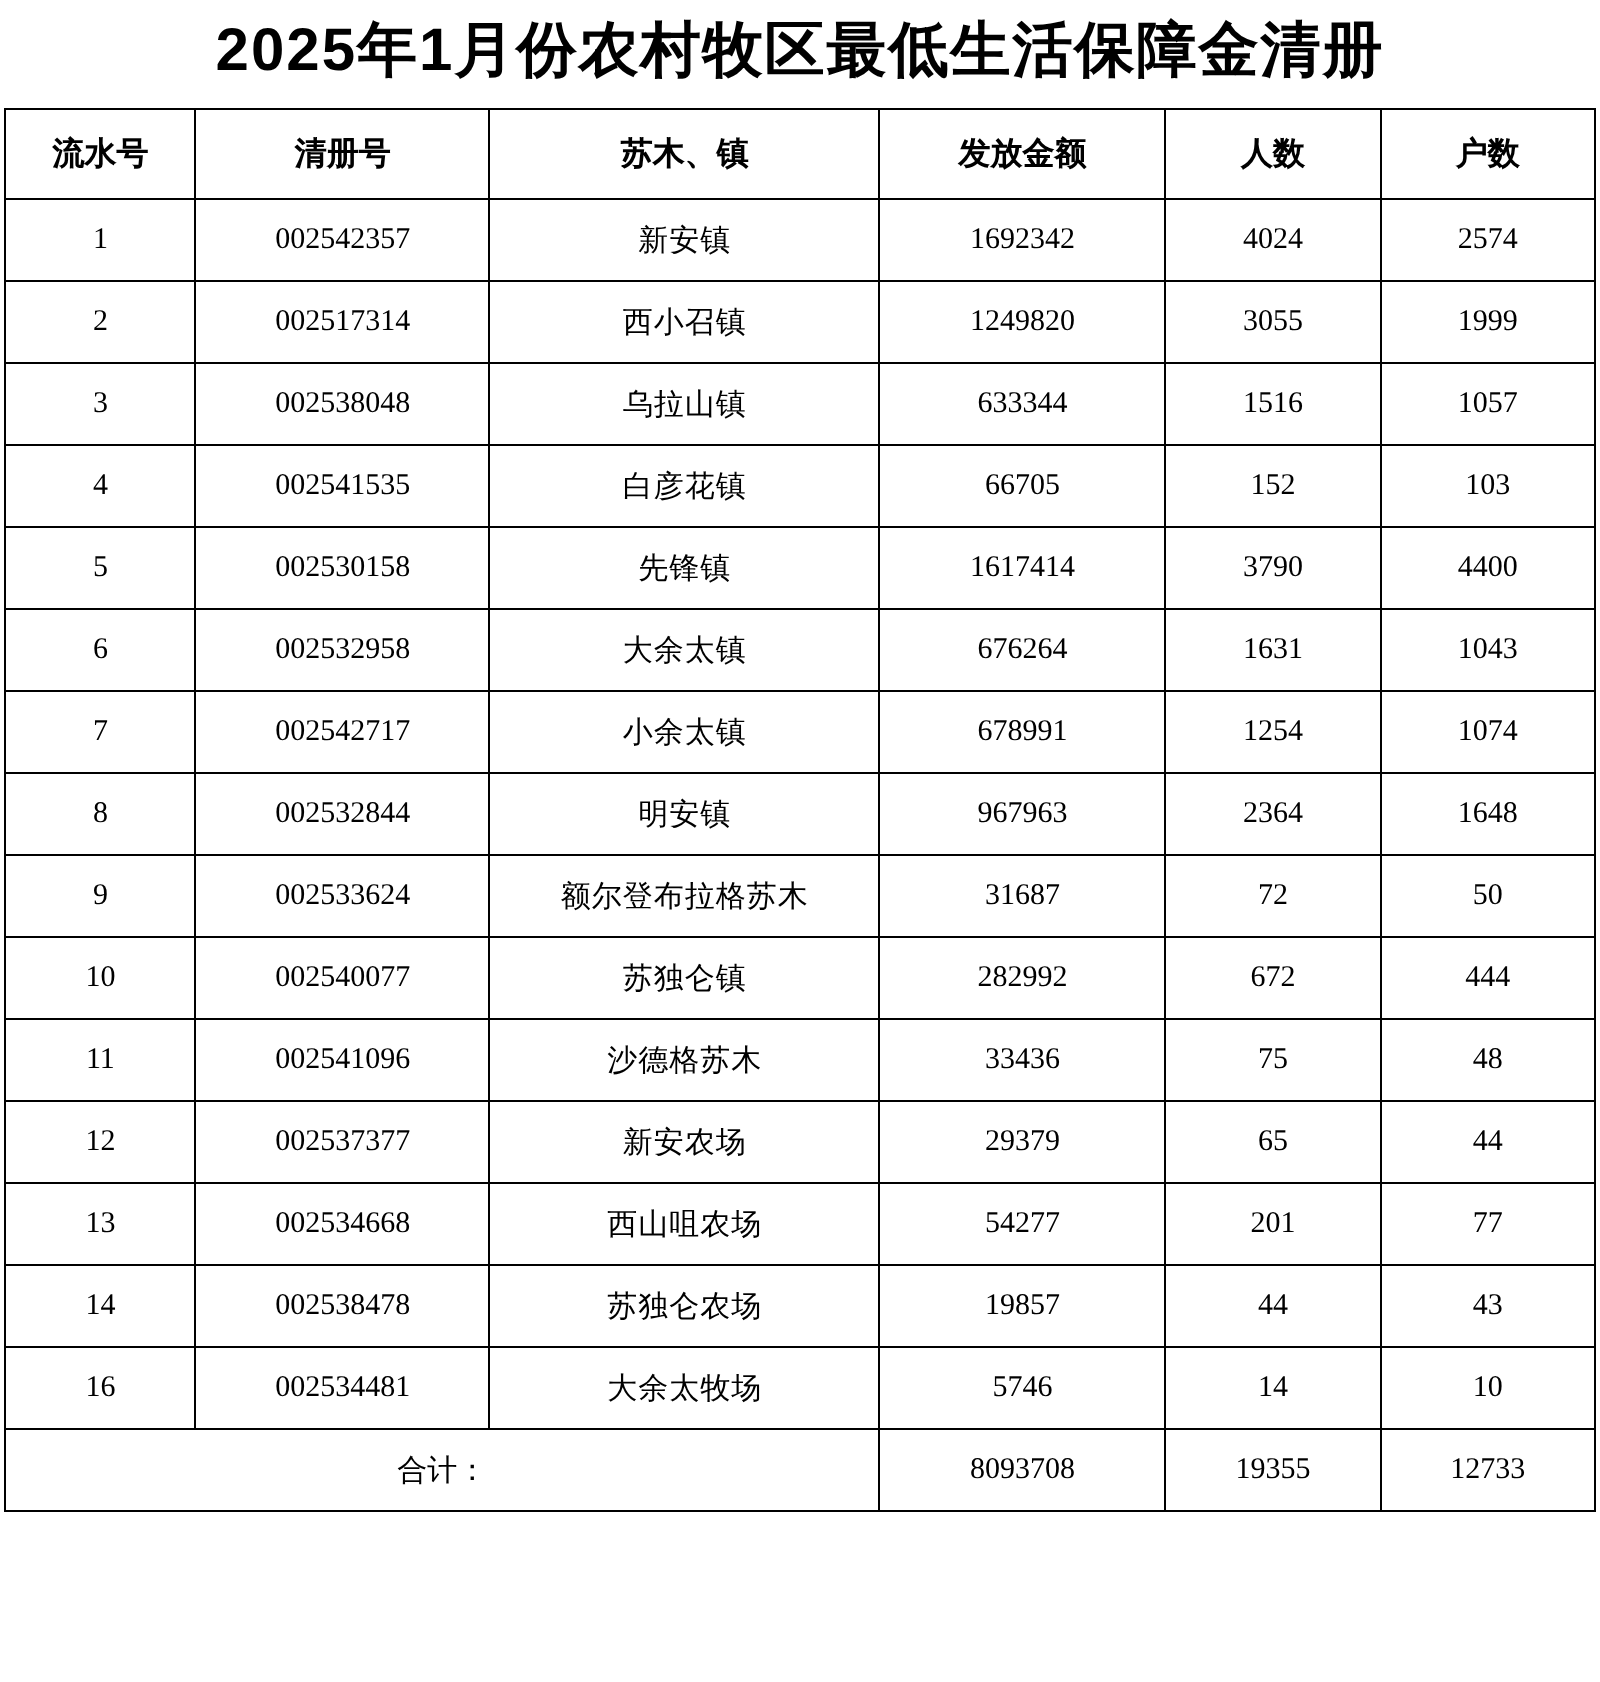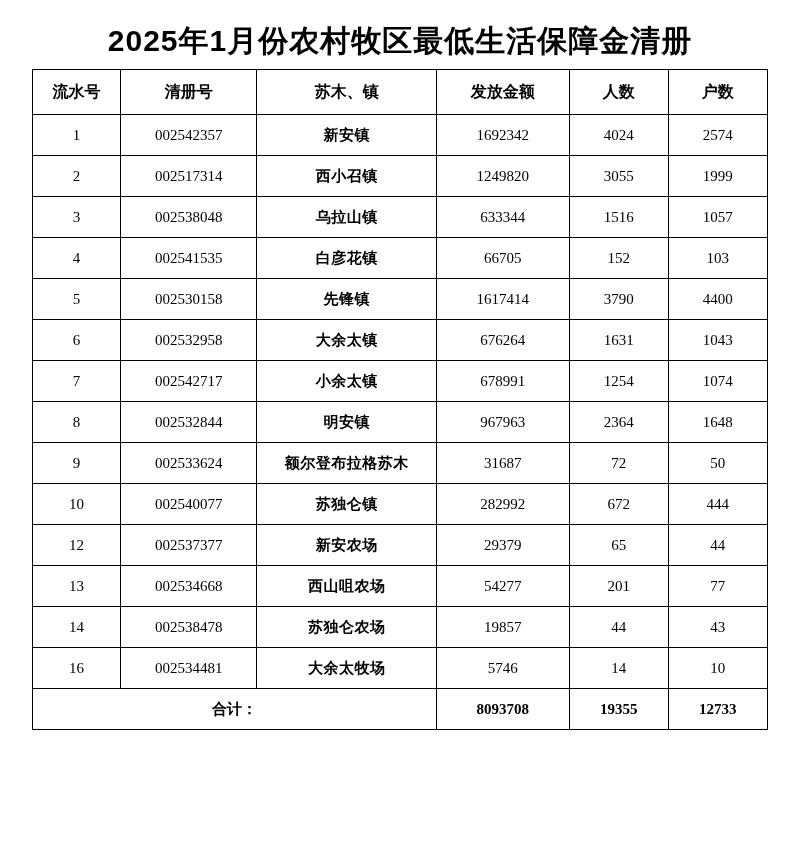--- a/index.html
+++ b/index.html
@@ -19,27 +19,27 @@
     box-sizing: border-box;
     padding: 0;
     position: relative;
   }
   .doc-title {
     text-align: center;
     font-family: "Liberation Sans", "DejaVu Sans", sans-serif;
     font-weight: bold;
     font-size: 30px;
     letter-spacing: 1px;
-    padding: 23px 0 10px 0;
+    padding: 8px 0 10px 0;
     margin: 0;
     line-height: 1.2;
   }
   table.register {
     border-collapse: collapse;
-    width: 736px;
+    width: 796px;
     margin: 0 auto;
     table-layout: fixed;
   }
   table.register th,
   table.register td {
     border: 1px solid #000000;
     text-align: center;
     vertical-align: middle;
     font-size: 15px;
     height: 40px;
@@ -52,25 +52,25 @@
     height: 44px;
   }
   col.c-seq { width: 12%; }
   col.c-reg { width: 18.5%; }
   col.c-town { width: 24.5%; }
   col.c-amount { width: 18%; }
   col.c-people { width: 13.5%; }
   col.c-house { width: 13.5%; }
 
   td.town-cell {
-    font-weight: bold;
+    font-weight: normal;
     letter-spacing: 0.5px;
   }
   tr.total-row td {
-    font-weight: bold;
+    font-weight: normal;
   }
   td.total-label {
     text-align: center;
     font-size: 16px;
   }
   td.blank-cell { }
 </style>
 </head>
 <body>
 
@@ -172,20 +172,28 @@
       </tr>
       <tr>
         <td>10</td>
         <td>002540077</td>
         <td class="town-cell">苏独仑镇</td>
         <td>282992</td>
         <td>672</td>
         <td>444</td>
       </tr>
       <tr>
+        <td>11</td>
+        <td>002541096</td>
+        <td class="town-cell">沙德格苏木</td>
+        <td>33436</td>
+        <td>75</td>
+        <td>48</td>
+      </tr>
+      <tr>
         <td>12</td>
         <td>002537377</td>
         <td class="town-cell">新安农场</td>
         <td>29379</td>
         <td>65</td>
         <td>44</td>
       </tr>
       <tr>
         <td>13</td>
         <td>002534668</td>

